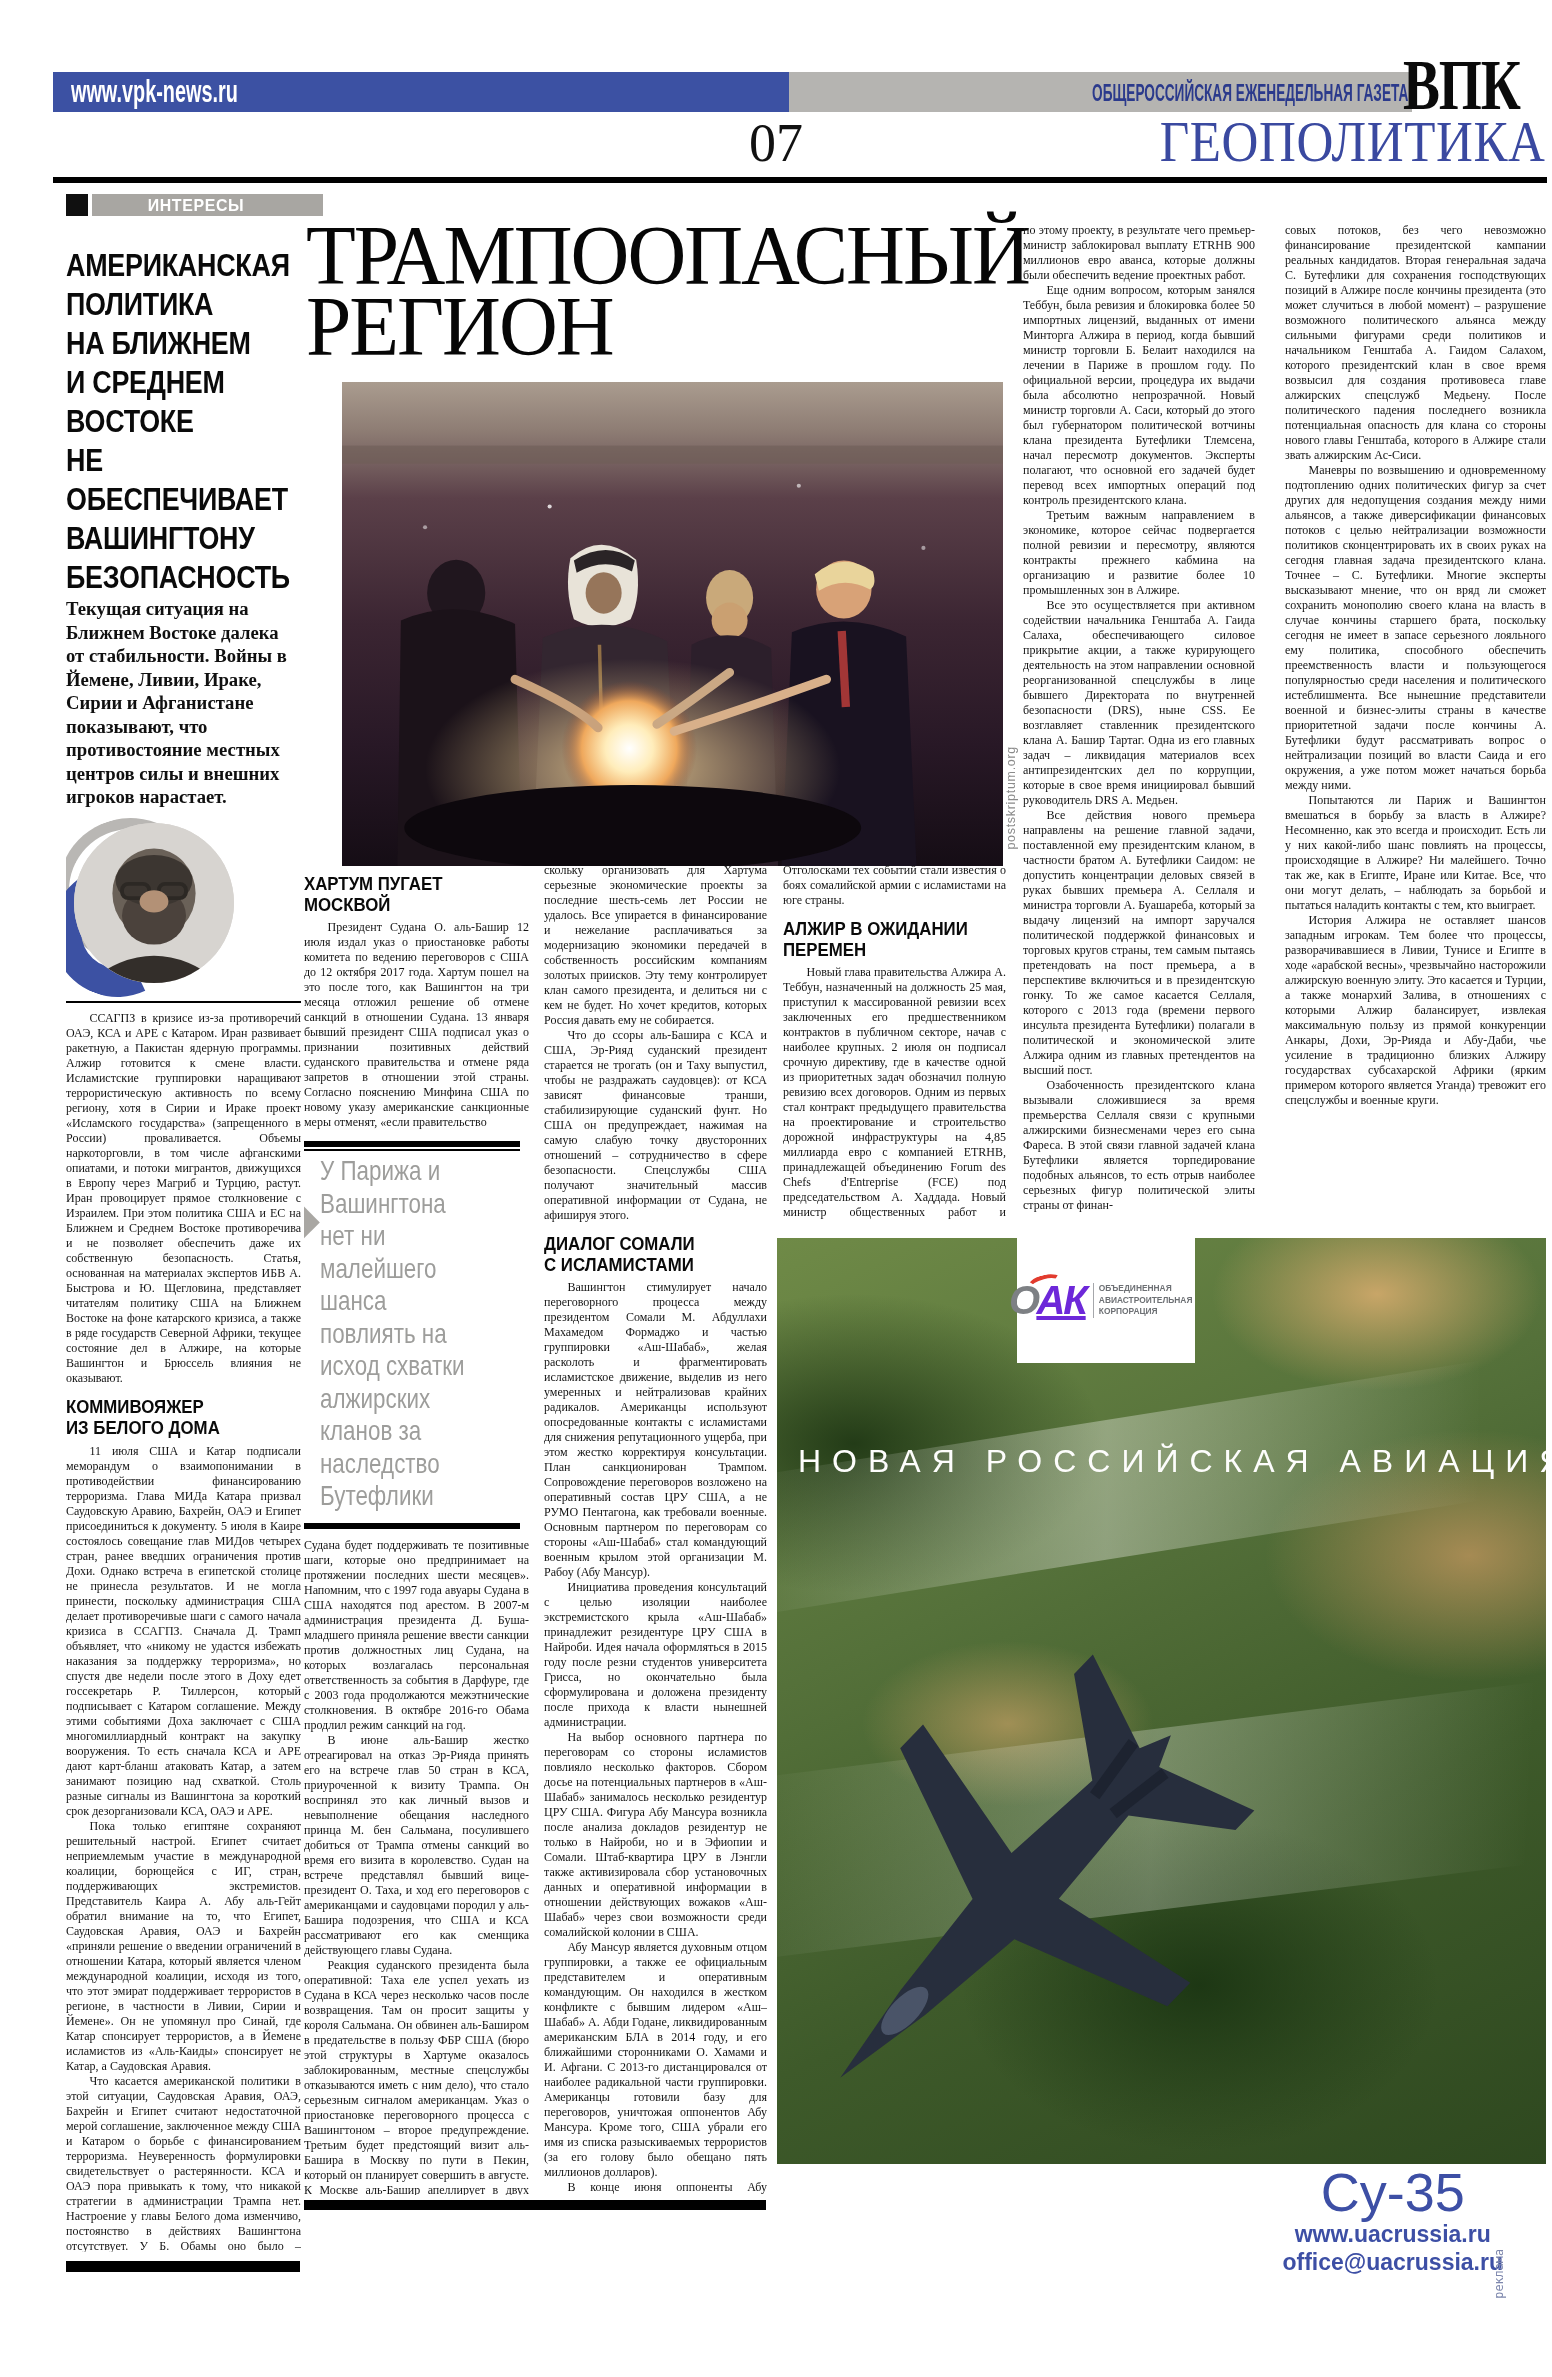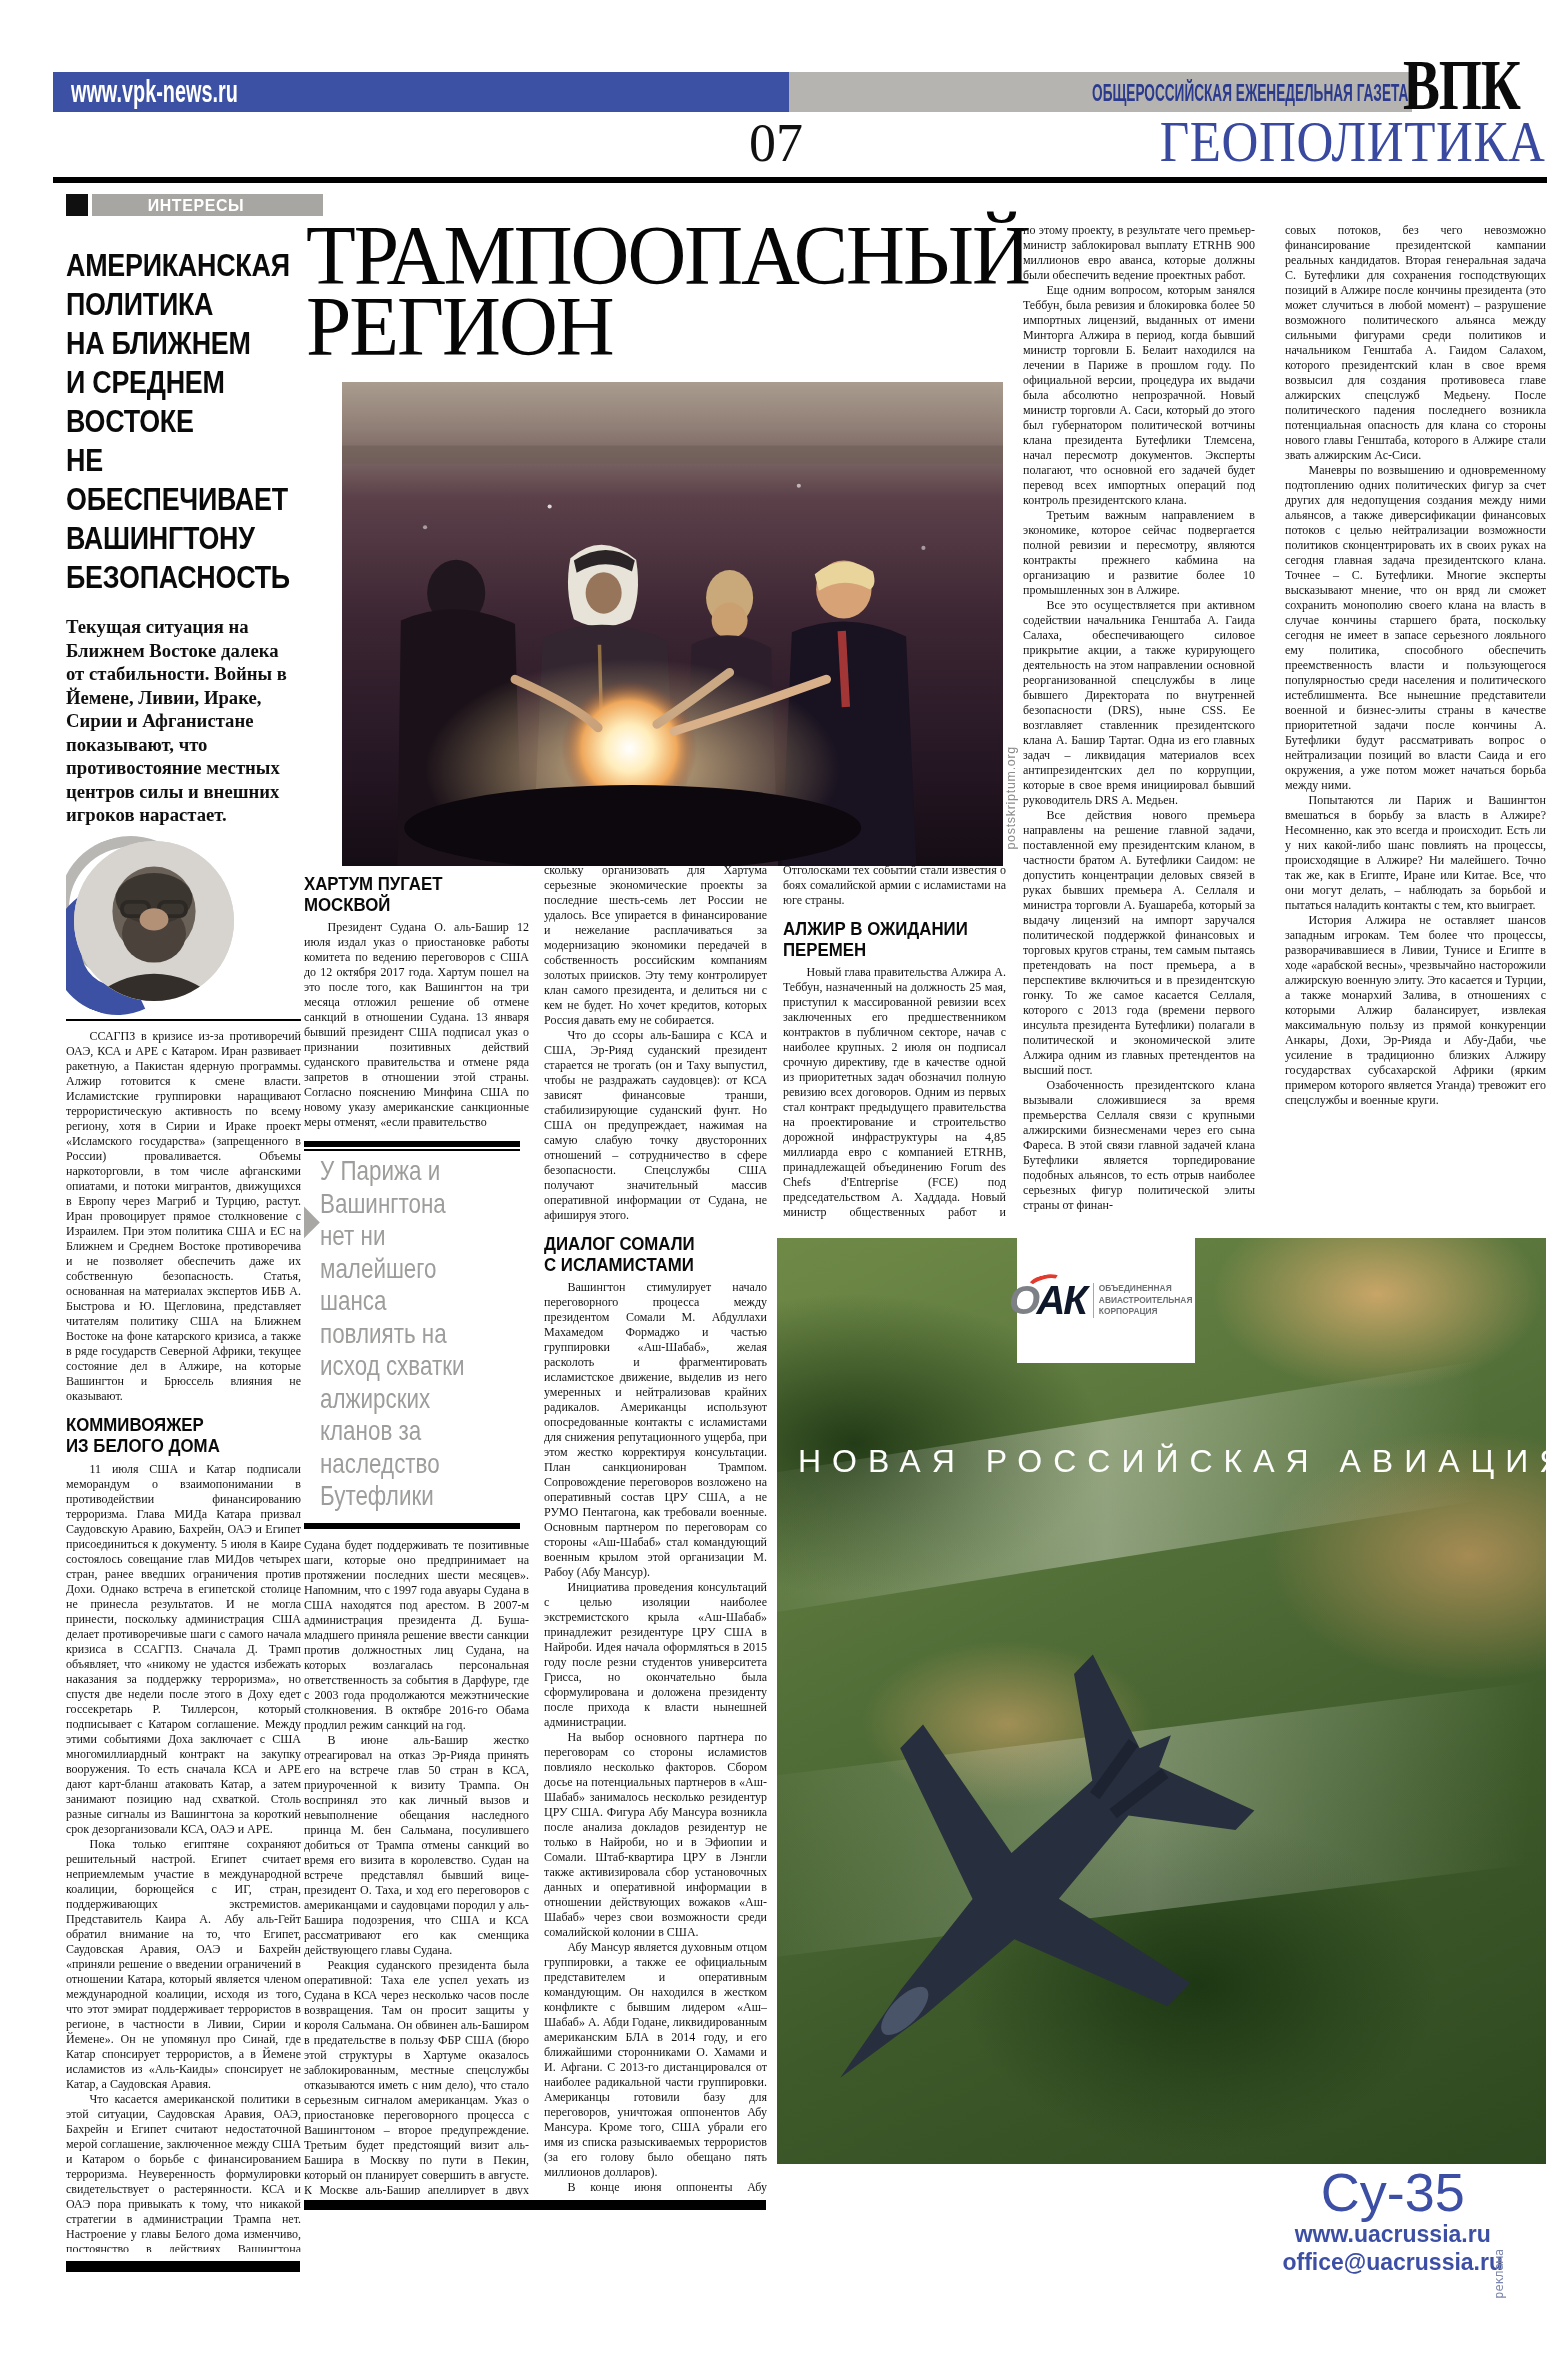--- a/index.html
+++ b/index.html
@@ -18,21 +18,21 @@
   .header-rule { position:absolute; left:53px; top:177px; width:1494px; height:6.2px; background:#000; }
 
   
   .kicker-sq { position:absolute; left:66px; top:194px; width:22px; height:22px; background:#101010; }
   .kicker-bar { position:absolute; left:92px; top:194px; width:231px; height:22px; background:#a8a6a2;padding-left:48px; }
   .kicker-bar span { display:inline-block; padding:1.4px 0 0 8.3px; font-family:"Liberation Sans",sans-serif; font-weight:700; font-size:17.3px; color:#fff; transform:scaleX(.92); transform-origin:0 50%; letter-spacing:0.7px; }
 
   
   .sidebar { position:absolute; left:66px; top:246px; width:235px; height:2006px; overflow:hidden; }
   .sidebar h2 { font-family:"Liberation Sans",sans-serif; font-weight:700; font-size:32px; line-height:39px; color:#0a0a0a; white-space:pre-line; transform:scaleX(.84); transform-origin:0 0; letter-spacing:-0.3px; }
-  .standfirst { margin-top:18px; font-family:"Liberation Serif",serif; font-weight:700; font-size:18.7px; line-height:23.5px; color:#101010; }
+  .standfirst { font-family:"Liberation Serif",serif; font-weight:700; font-size:18.7px; line-height:23.5px; color:#101010; }
   .author { position:relative; margin-top:14px; height:169px; }
   .arc-gray { position:absolute; left:-8.3px; top:-4.2px; width:145px; height:145px; border:11px solid transparent; border-top:11px solid #b9b7b4; border-left:11px solid #b9b7b4; border-radius:50%; transform:rotate(-18deg); }
   .arc-blue { position:absolute; left:-14px; top:43px; width:131px; height:131px; border:29px solid transparent; border-bottom:29px solid #3c51a3; border-left:29px solid #3c51a3; border-radius:50%; transform:rotate(20deg); }
   .author-photo { position:absolute; left:8.3px; top:0; width:160px; height:160px; border-radius:50%; overflow:hidden; background:#d9d6d2; }
   .author-caption { margin-top:11px; font-family:"Liberation Serif",serif; font-weight:700; font-style:italic; font-size:18.7px; line-height:22px; white-space:pre-line; }
   .author-rule { margin-top:9.7px; border-top:2.8px solid #000; }
   .sidebar .body { margin-top:8.3px; }
   .body p { font-size:12px; line-height:15px; text-align:justify; text-indent:23.5px; }
   .body h3, .col h3 { font-family:"Liberation Sans",sans-serif; font-weight:700; font-size:18.7px; line-height:21px; color:#0a0a0a; margin:9.7px 0 5.5px; transform:scaleX(.9); transform-origin:0 0; white-space:pre-line; }
   .sidebar-rule { position:absolute; left:66px; top:2261px; width:234px; height:11px; background:#000; }
@@ -66,21 +66,21 @@
       radial-gradient(ellipse 235px 138px at 78% 6%, rgba(206,168,106,.95), rgba(206,168,106,0) 70%),
       radial-gradient(ellipse 291px 180px at 90% 34%, rgba(189,148,92,.8), rgba(189,148,92,0) 70%),
       radial-gradient(ellipse 208px 118px at 30% 52%, rgba(196,160,100,.7), rgba(196,160,100,0) 70%),
       radial-gradient(ellipse 346px 208px at 10% 22%, rgba(24,48,16,.85), rgba(24,48,16,0) 72%),
       radial-gradient(ellipse 318px 221px at 55% 80%, rgba(26,52,18,.9), rgba(26,52,18,0) 75%),
       linear-gradient(155deg, #6f8a47 0%, #55713a 35%, #3e5a2a 65%, #2e481f 100%); }
   .ad-fog { position:absolute; left:-5%; top:18%; width:120%; height:138px; background:linear-gradient(100deg, rgba(255,255,255,0), rgba(240,240,235,.38) 40%, rgba(255,255,255,0) 80%); transform:rotate(-9deg); }
   .ad-fog2 { position:absolute; left:-5%; top:52%; width:120%; height:180px; background:linear-gradient(100deg, rgba(255,255,255,0), rgba(235,238,230,.30) 45%, rgba(255,255,255,0) 85%); transform:rotate(-7deg); }
   .oak-box { position:absolute; left:240px; top:0; width:178px; height:125px; background:#fff; display:flex; align-items:center; justify-content:center; gap:7px; }
   .oak-logo { position:relative; font-family:"Liberation Sans",sans-serif; font-weight:700; font-style:italic; font-size:40px; letter-spacing:-2.1px; }
-  .oak-o { color:#7d8084; } .oak-ak { color:#0f172a; }
+  .oak-o { color:#7d8084; } .oak-ak { color:#6d28d9;text-decoration:underline; }
   .oak-swoosh { position:absolute; left:18px; top:-2.8px; width:36px; height:18px; border:4.2px solid transparent; border-top:4.8px solid #e23b2e; border-radius:50%; transform:rotate(-14deg); }
   .oak-caption { font-family:"Liberation Sans",sans-serif; font-weight:700; font-size:9.3px; line-height:11.8px; color:#6d7074; border-left:1.4px solid #9b9ea2; padding-left:5.5px; transform:scaleX(.9); transform-origin:0 50%; white-space:pre-line; }
   .ad-tagline { position:absolute; left:21px; top:205px; font-family:"Liberation Sans",sans-serif; font-weight:400; font-size:32px; color:#fdfdfc; letter-spacing:11px; white-space:nowrap; }
   .jet { position:absolute; left:66px; top:346px; width:387px; height:581px; transform:rotate(-136deg); }
   .ad-white { position:absolute; left:0; right:0; bottom:0; height:181px; background:#fff; }
   .ad-contact { position:absolute; right:43px; top:927px; text-align:center; font-family:"Liberation Sans",sans-serif; color:#3d4fa5; }
   .ad-product { font-size:54px; line-height:55px; font-weight:400; }
   .ad-urls { font-size:23px; line-height:28px; font-weight:700; }
   .ad-marker { position:absolute; right:40px; top:1011px; width:14px; font-family:"DejaVu Sans Mono",monospace; font-size:11.8px; color:#7d87ad; writing-mode:vertical-rl; transform:rotate(180deg); }
 </style>

